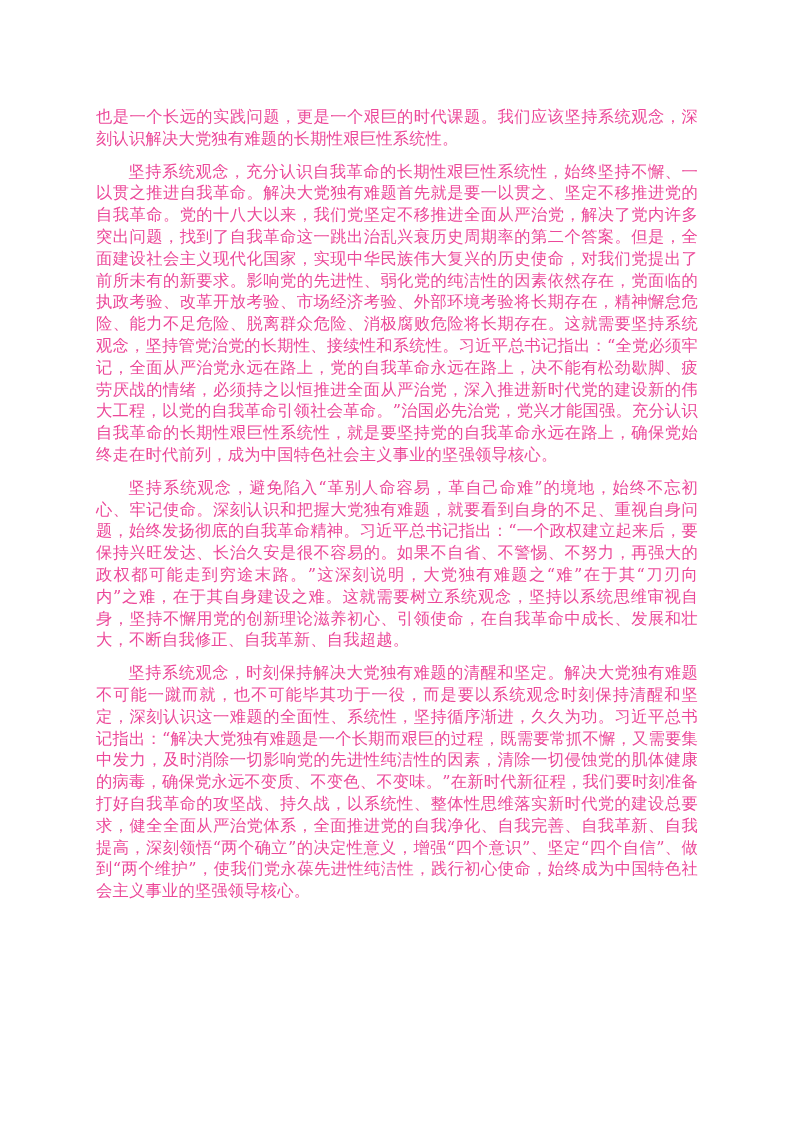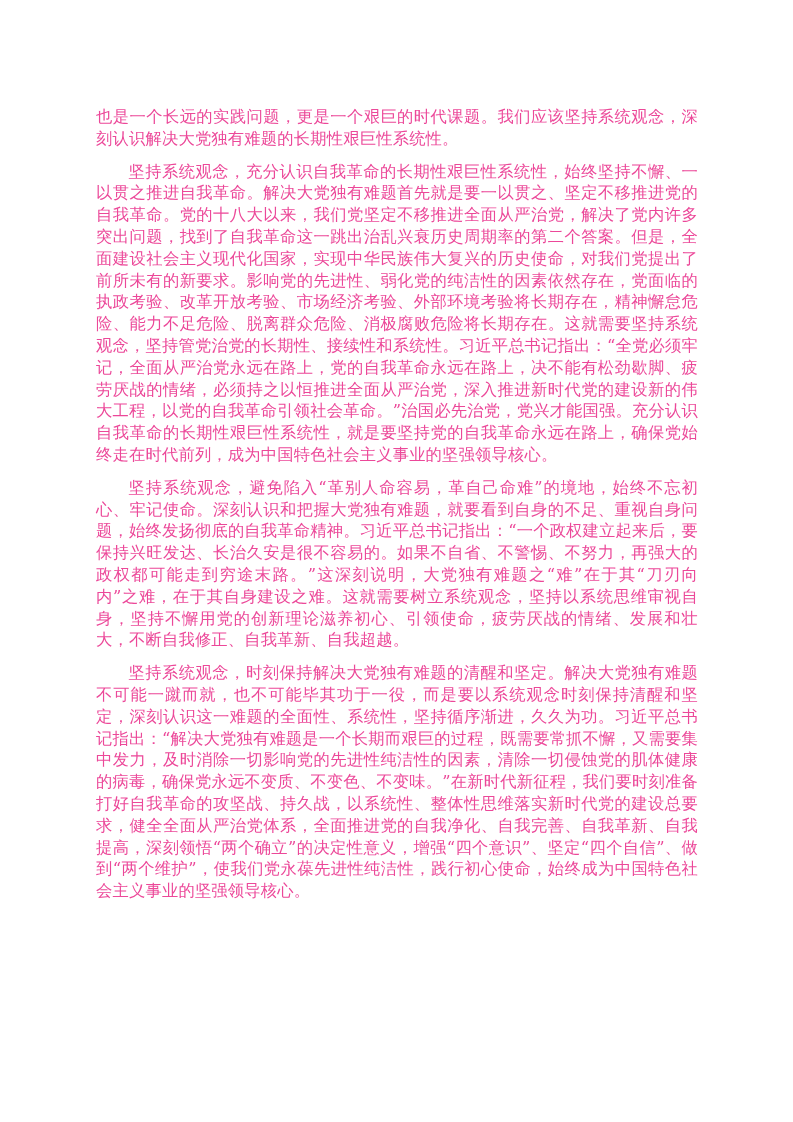--- a/index.html
+++ b/index.html
@@ -35,16 +35,16 @@
     text-indent: 2em;
   }
 </style>
 </head>
 <body>
 
 <div class="page">
   <div class="content">
     <p>也是一个长远的实践问题，更是一个艰巨的时代课题。我们应该坚持系统观念，深刻认识解决大党独有难题的长期性艰巨性系统性。</p>
     <p class="indent">坚持系统观念，充分认识自我革命的长期性艰巨性系统性，始终坚持不懈、一以贯之推进自我革命。解决大党独有难题首先就是要一以贯之、坚定不移推进党的自我革命。党的十八大以来，我们党坚定不移推进全面从严治党，解决了党内许多突出问题，找到了自我革命这一跳出治乱兴衰历史周期率的第二个答案。但是，全面建设社会主义现代化国家，实现中华民族伟大复兴的历史使命，对我们党提出了前所未有的新要求。影响党的先进性、弱化党的纯洁性的因素依然存在，党面临的执政考验、改革开放考验、市场经济考验、外部环境考验将长期存在，精神懈怠危险、能力不足危险、脱离群众危险、消极腐败危险将长期存在。这就需要坚持系统观念，坚持管党治党的长期性、接续性和系统性。习近平总书记指出：“全党必须牢记，全面从严治党永远在路上，党的自我革命永远在路上，决不能有松劲歇脚、疲劳厌战的情绪，必须持之以恒推进全面从严治党，深入推进新时代党的建设新的伟大工程，以党的自我革命引领社会革命。”治国必先治党，党兴才能国强。充分认识自我革命的长期性艰巨性系统性，就是要坚持党的自我革命永远在路上，确保党始终走在时代前列，成为中国特色社会主义事业的坚强领导核心。</p>
-    <p class="indent">坚持系统观念，避免陷入“革别人命容易，革自己命难”的境地，始终不忘初心、牢记使命。深刻认识和把握大党独有难题，就要看到自身的不足、重视自身问题，始终发扬彻底的自我革命精神。习近平总书记指出：“一个政权建立起来后，要保持兴旺发达、长治久安是很不容易的。如果不自省、不警惕、不努力，再强大的政权都可能走到穷途末路。”这深刻说明，大党独有难题之“难”在于其“刀刃向内”之难，在于其自身建设之难。这就需要树立系统观念，坚持以系统思维审视自身，坚持不懈用党的创新理论滋养初心、引领使命，疲劳厌战的情绪、发展和壮大，不断自我修正、自我革新、自我超越。</p>
+    <p class="indent">坚持系统观念，避免陷入“革别人命容易，革自己命难”的境地，始终不忘初心、牢记使命。深刻认识和把握大党独有难题，就要看到自身的不足、重视自身问题，始终发扬彻底的自我革命精神。习近平总书记指出：“一个政权建立起来后，要保持兴旺发达、长治久安是很不容易的。如果不自省、不警惕、不努力，再强大的政权都可能走到穷途末路。”这深刻说明，大党独有难题之“难”在于其“刀刃向内”之难，在于其自身建设之难。这就需要树立系统观念，坚持以系统思维审视自身，坚持不懈用党的创新理论滋养初心、引领使命，在自我革命中成长、发展和壮大，不断自我修正、自我革新、自我超越。</p>
     <p class="indent">坚持系统观念，时刻保持解决大党独有难题的清醒和坚定。解决大党独有难题不可能一蹴而就，也不可能毕其功于一役，而是要以系统观念时刻保持清醒和坚定，深刻认识这一难题的全面性、系统性，坚持循序渐进，久久为功。习近平总书记指出：“解决大党独有难题是一个长期而艰巨的过程，既需要常抓不懈，又需要集中发力，及时消除一切影响党的先进性纯洁性的因素，清除一切侵蚀党的肌体健康的病毒，确保党永远不变质、不变色、不变味。”在新时代新征程，我们要时刻准备打好自我革命的攻坚战、持久战，以系统性、整体性思维落实新时代党的建设总要求，健全全面从严治党体系，全面推进党的自我净化、自我完善、自我革新、自我提高，深刻领悟“两个确立”的决定性意义，增强“四个意识”、坚定“四个自信”、做到“两个维护”，使我们党永葆先进性纯洁性，践行初心使命，始终成为中国特色社会主义事业的坚强领导核心。</p>
   </div>
 </div>
 
 </body></html>

